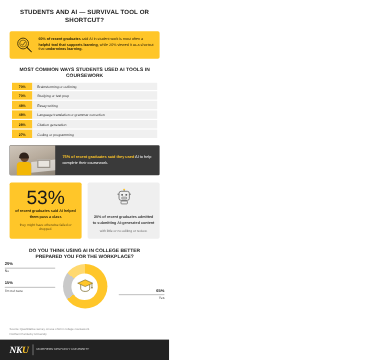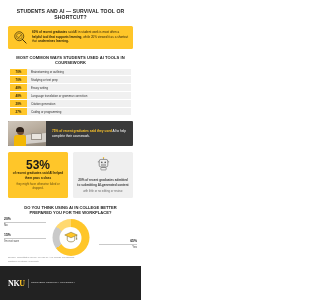--- a/index.html
+++ b/index.html
@@ -135,21 +135,21 @@
     flex: 1 1 0;
     border-radius: 1.5px;
     padding: 5px 4px;
     text-align: center;
     min-height: 40px;
     display: flex; flex-direction: column; align-items: center; justify-content: center;
   }
   .card-yellow { background: #FFC629; color: #2b2208; }
   .card-gray { background: #efefef; color: #3a3a3a; }
   .big-num {
-    font-size: 12px; font-weight: bold; line-height: 1;
+    font-size: 16px; font-weight: normal; line-height: 1;
     margin-bottom: 0; color: #1a1a1a;
   }
   .card-main {
     font-size: 3.1px; font-weight: bold; line-height: 1.5;
   }
   .card-sub {
     font-size: 2.8px; line-height: 1.5; margin-top: 1.5px; opacity: 0.75;
   }
   .robot-icon { margin-bottom: 3px; }
 
@@ -180,22 +180,22 @@
   .leg-right { right: 4px; width: 38px; text-align: right; }
 
   
   .footer {
     position: absolute; left: 0; bottom: 0; width: 141px;
   }
   .foot-note {
     font-size: 2.4px; color: #8a8a8a; padding: 0 8px 3px 8px; line-height: 1.45;
   }
   .foot-bar {
-    background: #222222; height: 34px; display: flex; align-items: center;
-    justify-content: space-between; padding: 0 8px;
+    background: #222222; height: 17px; display: flex; align-items: center;
+    justify-content: space-between; padding: 0 8px; font-style: italic;
   }
   .nku { display: flex; align-items: center; gap: 3px; }
   .nku-mark {
     font-size: 8px; font-weight: bold; color: #ffffff; letter-spacing: -0.4px;
     font-family: "Liberation Serif", serif;
   }
   .nku-mark .gold { color: #FFC629; }
   .nku-div { width: 0.4px; height: 9px; background: #666; }
   .nku-txt { font-size: 2.5px; color: #d8d8d8; line-height: 1.35; }
 </style>

